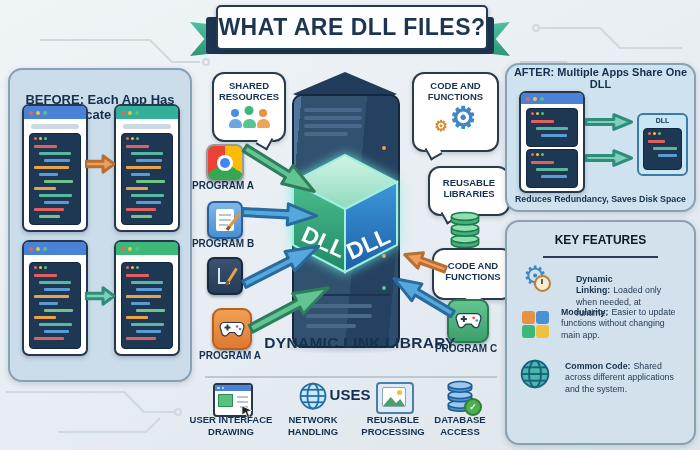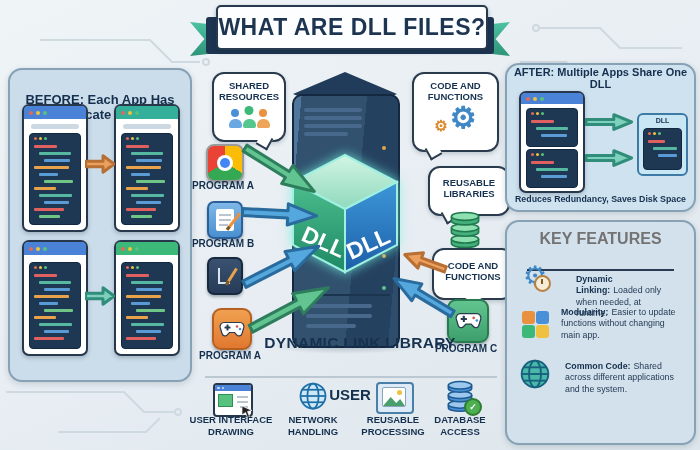--- a/index.html
+++ b/index.html
@@ -78,21 +78,21 @@
     background:radial-gradient(closest-side,rgba(80,100,125,.35),rgba(80,100,125,0))}
 
   .dll-caption{position:absolute;left:260px;top:334px;width:200px;text-align:center;
     font-size:15.5px;font-weight:700;letter-spacing:.3px;color:#16314f}
 
   
   .arrow{position:absolute;overflow:visible}
 
   
   .kf-title-wrap{position:absolute;left:0;right:0;top:8px;text-align:center}
-  .kf-title{display:inline-block;font-size:16px;font-weight:700;color:#737373;border-bottom:2px solid #2a3b52;padding:0 12px 21px}
+  .kf-title{display:inline-block;font-size:12px;font-weight:700;color:#0f172a;border-bottom:2px solid #2a3b52;padding:0 12px 9px}
   .kf-item{position:absolute;left:10px;right:8px;display:flex;gap:8px;align-items:flex-start}
   .kf-icon{width:36px;min-width:36px;height:36px;display:flex;align-items:center;justify-content:center;position:relative}
   .kf-text{font-size:8.8px;line-height:1.3;color:#243a55;padding-top:1px}
   .kf-text b{color:#14304e;margin-right:3px}
   .puzzle{display:grid;grid-template-columns:13px 13px;grid-template-rows:13px 13px;gap:1px}
   .puzzle i{border-radius:3px;display:block}
   .clockface{position:absolute;right:2px;bottom:2px;width:13px;height:13px;border-radius:50%;
     background:#f5ecd8;border:2px solid #b8803f}
   .clockface:before{content:"";position:absolute;left:5px;top:2px;width:1.5px;height:5px;background:#7a5a28}
 
@@ -510,21 +510,21 @@
             <line x1="3.4" y1="7" x2="20.6" y2="7"></line>
             <line x1="3.4" y1="17" x2="20.6" y2="17"></line>
         </svg>
       </span>
       <p class="kf-text" style="margin:4px"><b>Common Code:</b><span>Shared across different applications and the system.</span></p>
     </div>
 
   </section>
 
   <div class="divider"></div>
-  <div class="uses-word">USER</div>
+  <div class="uses-word">USES</div>
 
   <div class="abs" style="left:213px;top:383px">
     <span class="uiicon" style="display:block">
       <span class="hb">
           <i></i>
           <i></i>
         </span>
       <span class="blk"></span>
       <span class="ln" style="top:11px"></span>
         <span class="ln" style="top:16px"></span>

